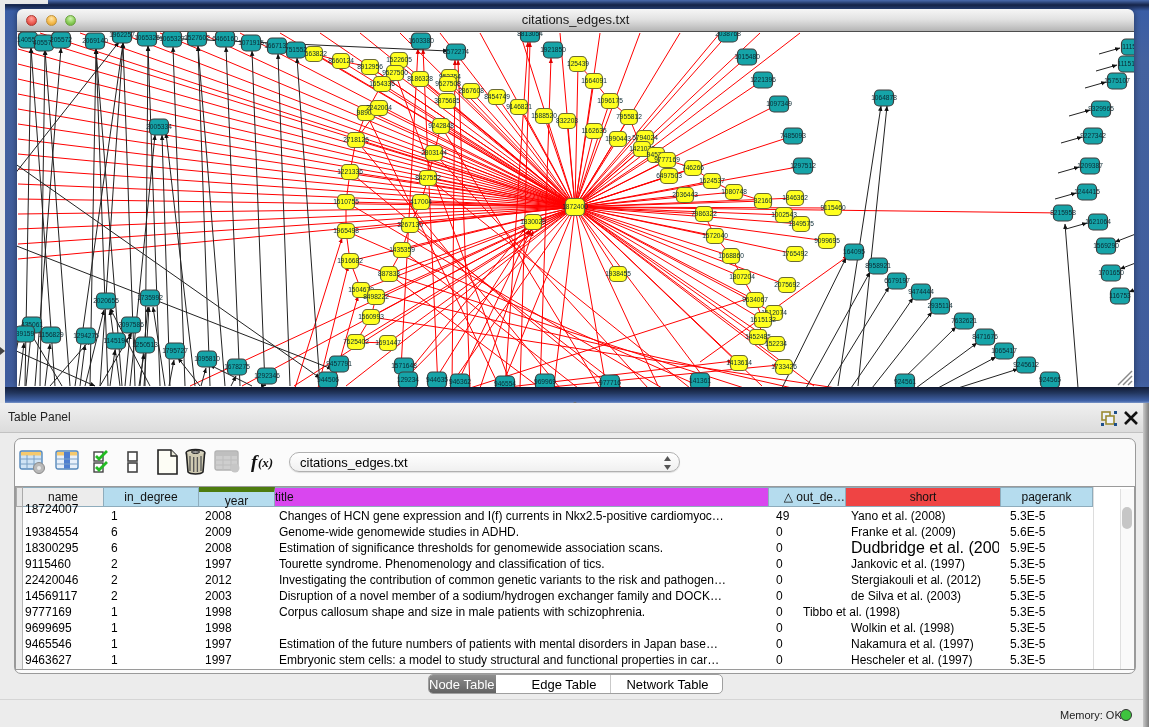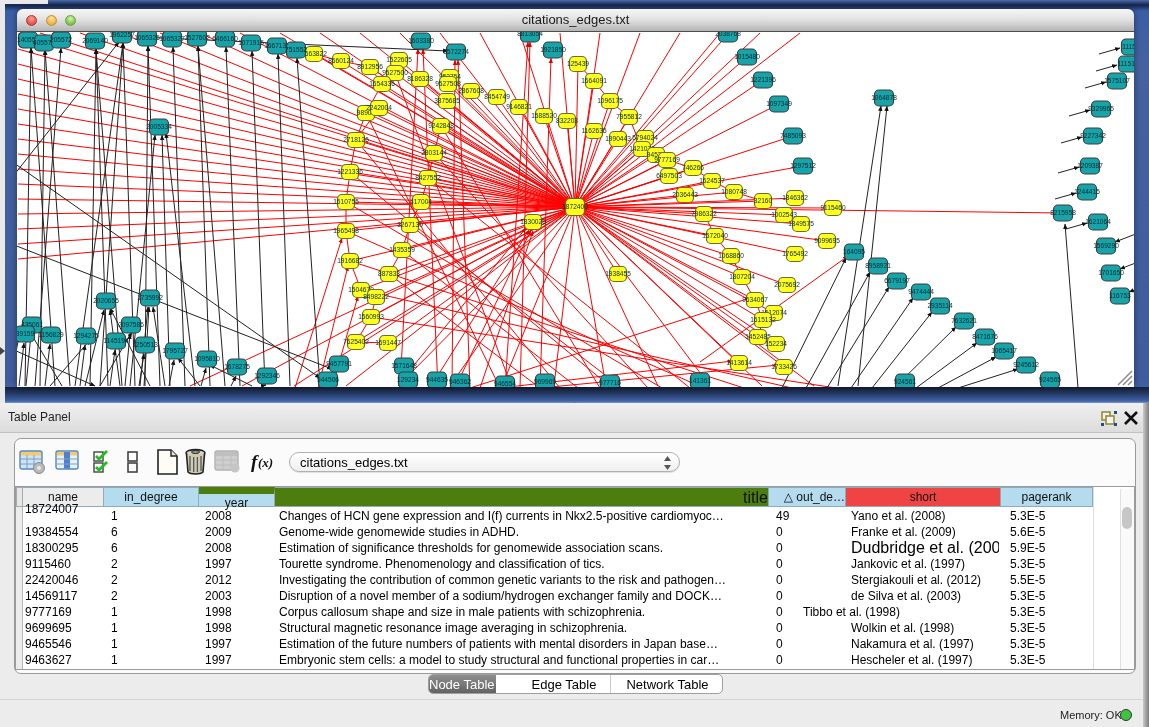--- a/index.html
+++ b/index.html
@@ -947,22 +947,22 @@
         <path d="M4.5 0 L8 5 L1 5 z" fill="#555"></path>
         <path d="M4.5 14 L8 9 L1 9 z" fill="#555"></path>
       </svg>
   </div>
 
   <div style="position:absolute;left:15px;top:83px;width:1120px;height:184px;background:#fff;border:1px solid #9a9a9a;overflow:hidden">
     <div style="position:relative;width:100%;height:100%">
       <div style="position:absolute;left:0;top:0;width:7px;height:100%;background:#ececec;border-right:1px solid #b5b5b5"></div>
       <div style="position:absolute;left:7px;top:0;width:81px;height:20px;background:#ececec;border-right:1px solid #8eacbc;border-top:1px solid #8eacbc;border-bottom:1px solid #8eacbc;box-sizing:border-box;text-align:center;line-height:19px;font-size:12px;color:#111">name</div>
         <div style="position:absolute;left:88px;top:0;width:95px;height:20px;background:#b5dcee;border-right:1px solid #8eacbc;border-top:1px solid #8eacbc;border-bottom:1px solid #8eacbc;box-sizing:border-box;text-align:center;line-height:19px;font-size:12px;color:#111">in_degree</div>
-        <div style="position:absolute;left:183px;top:0;width:76px;height:20px;background:#b5dcee;border-right:1px solid #8eacbc;border-top:7px solid #4d7c0f;border-bottom:1px solid #8eacbc;box-sizing:border-box;text-align:center;line-height:19px;font-size:12px;color:#111">year</div>
-        <div style="position:absolute;left:259px;top:0;width:494px;height:20px;background:#4d7c0f;border-right:1px solid #8eacbc;border-top:1px solid #8eacbc;border-bottom:1px solid #8eacbc;box-sizing:border-box;text-align:right;line-height:19px;font-size:16px;color:#111">title</div>
+        <div style="position:absolute;left:183px;top:0;width:76px;height:20px;background:#b5dcee;border-right:1px solid #8eacbc;border-top:5px solid #4d7c0f;border-bottom:1px solid #8eacbc;box-sizing:border-box;text-align:center;line-height:19px;font-size:12px;color:#111">year</div>
+        <div style="position:absolute;left:259px;top:0;width:494px;height:20px;background:#d946ef;border-right:1px solid #8eacbc;border-top:1px solid #8eacbc;border-bottom:1px solid #8eacbc;box-sizing:border-box;text-align:left;line-height:19px;font-size:12px;color:#111">title</div>
         <div style="position:absolute;left:753px;top:0;width:77px;height:20px;background:#b5dcee;border-right:1px solid #8eacbc;border-top:1px solid #8eacbc;border-bottom:1px solid #8eacbc;box-sizing:border-box;text-align:right;line-height:19px;font-size:12px;color:#111">△ out_de…</div>
         <div style="position:absolute;left:830px;top:0;width:155px;height:20px;background:#ef4444;border-right:1px solid #8eacbc;border-top:1px solid #8eacbc;border-bottom:1px solid #8eacbc;box-sizing:border-box;text-align:center;line-height:19px;font-size:12px;color:#111">short</div>
         <div style="position:absolute;left:985px;top:0;width:92px;height:20px;background:#b5dcee;border-right:1px solid #8eacbc;border-top:1px solid #8eacbc;border-bottom:1px solid #8eacbc;box-sizing:border-box;text-align:center;line-height:19px;font-size:12px;color:#111">pagerank</div>
         <div style="position:absolute;left:0;top:0;width:7px;height:20px;background:#e6e6e6;border:1px solid #aaa;box-sizing:border-box"></div>
         <div style="position:absolute;left:9px;top:14px;width:77px;height:16px;font-size:12px;line-height:16px;color:#000;white-space:nowrap;overflow:hidden">18724007</div>
         <div style="position:absolute;left:95px;top:21px;width:86px;height:16px;font-size:12px;line-height:16px;color:#000;white-space:nowrap;overflow:hidden">1</div>
         <div style="position:absolute;left:189px;top:21px;width:68px;height:16px;font-size:12px;line-height:16px;color:#000;white-space:nowrap;overflow:hidden">2008</div>
         <div style="position:absolute;left:263px;top:21px;width:488px;height:16px;font-size:12px;line-height:16px;color:#000;white-space:nowrap;overflow:hidden">Changes of HCN gene expression and I(f) currents in Nkx2.5-positive cardiomyoc…</div>
         <div style="position:absolute;left:760px;top:21px;width:68px;height:16px;font-size:12px;line-height:16px;color:#000;white-space:nowrap;overflow:hidden">49</div>
         <div style="position:absolute;left:835px;top:21px;width:148px;height:16px;font-size:12px;line-height:16px;color:#000;white-space:nowrap;overflow:hidden">Yano et al. (2008)</div>
@@ -1005,21 +1005,20 @@
         <div style="position:absolute;left:9px;top:117px;width:77px;height:16px;font-size:12px;line-height:16px;color:#000;white-space:nowrap;overflow:hidden">9777169</div>
         <div style="position:absolute;left:95px;top:117px;width:86px;height:16px;font-size:12px;line-height:16px;color:#000;white-space:nowrap;overflow:hidden">1</div>
         <div style="position:absolute;left:189px;top:117px;width:68px;height:16px;font-size:12px;line-height:16px;color:#000;white-space:nowrap;overflow:hidden">1998</div>
         <div style="position:absolute;left:263px;top:117px;width:488px;height:16px;font-size:12px;line-height:16px;color:#000;white-space:nowrap;overflow:hidden">Corpus callosum shape and size in male patients with schizophrenia.</div>
         <div style="position:absolute;left:760px;top:117px;width:68px;height:16px;font-size:12px;line-height:16px;color:#000;white-space:nowrap;overflow:hidden">0</div>
         <div style="position:absolute;left:787px;top:117px;width:148px;height:16px;font-size:12px;line-height:16px;color:#000;white-space:nowrap;overflow:hidden">Tibbo et al. (1998)</div>
         <div style="position:absolute;left:994px;top:117px;width:81px;height:16px;font-size:12px;line-height:16px;color:#000;white-space:nowrap;overflow:hidden">5.3E-5</div>
         <div style="position:absolute;left:9px;top:133px;width:77px;height:16px;font-size:12px;line-height:16px;color:#000;white-space:nowrap;overflow:hidden">9699695</div>
         <div style="position:absolute;left:95px;top:133px;width:86px;height:16px;font-size:12px;line-height:16px;color:#000;white-space:nowrap;overflow:hidden">1</div>
         <div style="position:absolute;left:189px;top:133px;width:68px;height:16px;font-size:12px;line-height:16px;color:#000;white-space:nowrap;overflow:hidden">1998</div>
-        <div style="position:absolute;left:263px;top:133px;width:488px;height:16px;font-size:12px;line-height:16px;color:#000;white-space:nowrap;overflow:hidden">Structural magnetic resonance image averaging in schizophrenia.</div>
         <div style="position:absolute;left:760px;top:133px;width:68px;height:16px;font-size:12px;line-height:16px;color:#000;white-space:nowrap;overflow:hidden">0</div>
         <div style="position:absolute;left:835px;top:133px;width:148px;height:16px;font-size:12px;line-height:16px;color:#000;white-space:nowrap;overflow:hidden">Wolkin et al. (1998)</div>
         <div style="position:absolute;left:994px;top:133px;width:81px;height:16px;font-size:12px;line-height:16px;color:#000;white-space:nowrap;overflow:hidden">5.3E-5</div>
         <div style="position:absolute;left:9px;top:149px;width:77px;height:16px;font-size:12px;line-height:16px;color:#000;white-space:nowrap;overflow:hidden">9465546</div>
         <div style="position:absolute;left:95px;top:149px;width:86px;height:16px;font-size:12px;line-height:16px;color:#000;white-space:nowrap;overflow:hidden">1</div>
         <div style="position:absolute;left:189px;top:149px;width:68px;height:16px;font-size:12px;line-height:16px;color:#000;white-space:nowrap;overflow:hidden">1997</div>
         <div style="position:absolute;left:263px;top:149px;width:488px;height:16px;font-size:12px;line-height:16px;color:#000;white-space:nowrap;overflow:hidden">Estimation of the future numbers of patients with mental disorders in Japan base…</div>
         <div style="position:absolute;left:760px;top:149px;width:68px;height:16px;font-size:12px;line-height:16px;color:#000;white-space:nowrap;overflow:hidden">0</div>
         <div style="position:absolute;left:835px;top:149px;width:148px;height:16px;font-size:12px;line-height:16px;color:#000;white-space:nowrap;overflow:hidden">Nakamura et al. (1997)</div>
         <div style="position:absolute;left:994px;top:149px;width:81px;height:16px;font-size:12px;line-height:16px;color:#000;white-space:nowrap;overflow:hidden">5.3E-5</div>

